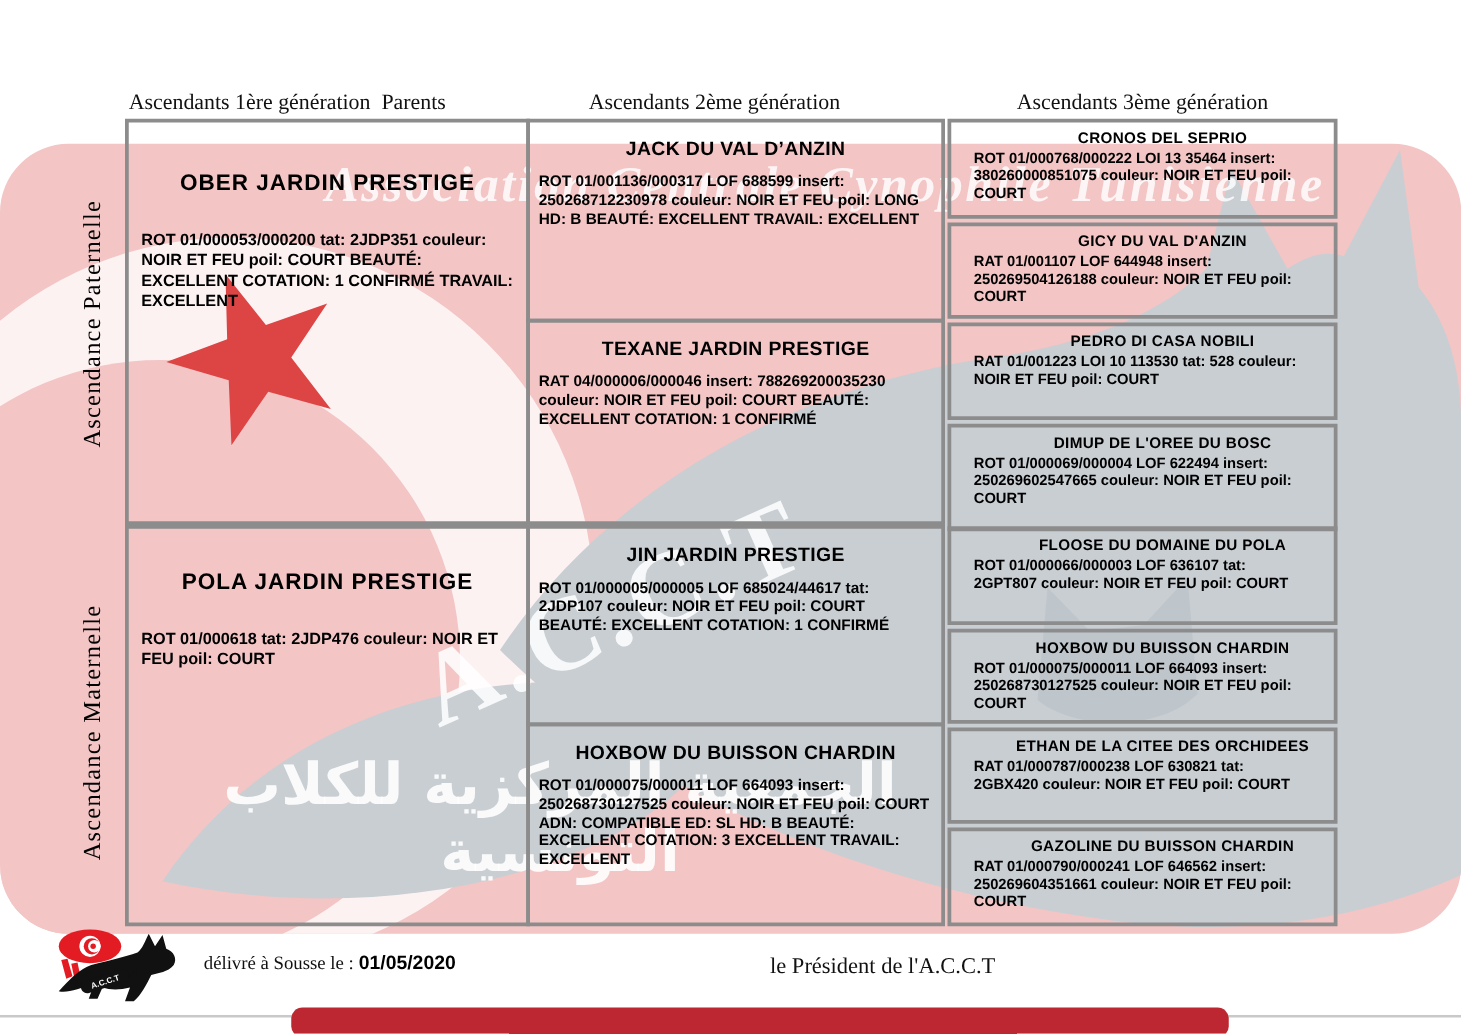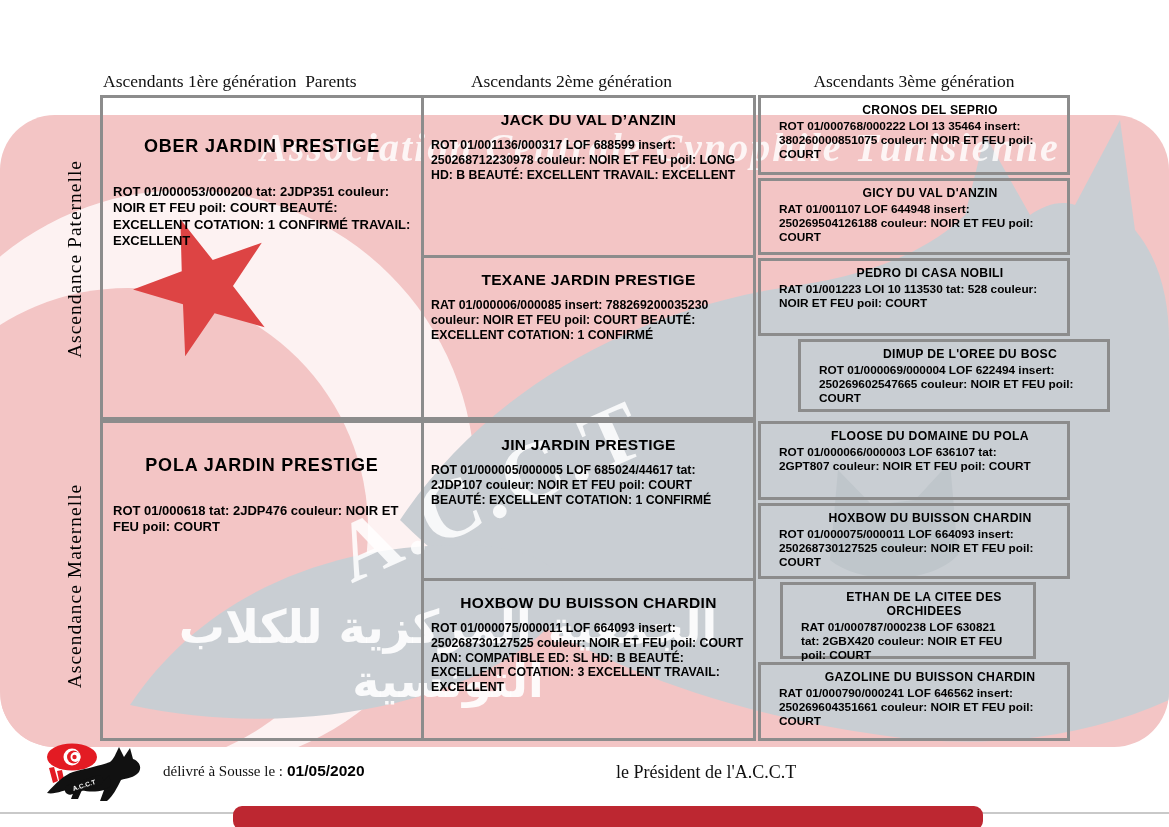--- a/index.html
+++ b/index.html
@@ -139,21 +139,21 @@
     <div class="name">POLA JARDIN PRESTIGE</div>
     <div class="details">ROT 01/000618 tat: 2JDP476 couleur: NOIR ET FEU poil: COURT</div>
   </div>
 
   <div class="cell c2" style="left:421px; top:95px; width:335px; height:163px;">
     <div class="name">JACK DU VAL D’ANZIN</div>
     <div class="details">ROT 01/001136/000317 LOF 688599 insert: 250268712230978 couleur: NOIR ET FEU poil: LONG HD: B BEAUTÉ: EXCELLENT TRAVAIL: EXCELLENT</div>
   </div>
   <div class="cell c2" style="left:421px; top:255px; width:335px; height:165px;">
     <div class="name">TEXANE JARDIN PRESTIGE</div>
-    <div class="details">RAT 01/000006/000085 insert: 788269200035230 couleur: NOIR ET FEU poil: COURT BEAUTÉ: EXCELLENT COTATION: 1 CONFIRMÉ</div>
+    <div class="details">RAT 04/000006/000046 insert: 788269200035230 couleur: NOIR ET FEU poil: COURT BEAUTÉ: EXCELLENT COTATION: 1 CONFIRMÉ</div>
   </div>
   <div class="cell c2" style="left:421px; top:420px; width:335px; height:161px;">
     <div class="name">JIN JARDIN PRESTIGE</div>
     <div class="details">ROT 01/000005/000005 LOF 685024/44617 tat: 2JDP107 couleur: NOIR ET FEU poil: COURT BEAUTÉ: EXCELLENT COTATION: 1 CONFIRMÉ</div>
   </div>
   <div class="cell c2" style="left:421px; top:578px; width:335px; height:163px;">
     <div class="name">HOXBOW DU BUISSON CHARDIN</div>
     <div class="details">ROT 01/000075/000011 LOF 664093 insert: 250268730127525 couleur: NOIR ET FEU poil: COURT ADN: COMPATIBLE ED: SL HD: B BEAUTÉ: EXCELLENT COTATION: 3 EXCELLENT TRAVAIL: EXCELLENT</div>
   </div>
 
@@ -162,33 +162,33 @@
     <div class="details">ROT 01/000768/000222 LOI 13 35464 insert: 380260000851075 couleur: NOIR ET FEU poil: COURT</div>
   </div>
   <div class="cell c3" style="left:758px; top:178px; width:312px; height:77px;">
     <div class="name">GICY DU VAL D'ANZIN</div>
     <div class="details">RAT 01/001107 LOF 644948 insert: 250269504126188 couleur: NOIR ET FEU poil: COURT</div>
   </div>
   <div class="cell c3" style="left:758px; top:258px; width:312px; height:78px;">
     <div class="name">PEDRO DI CASA NOBILI</div>
     <div class="details">RAT 01/001223 LOI 10 113530 tat: 528 couleur: NOIR ET FEU poil: COURT</div>
   </div>
-  <div class="cell c3" style="left:798px; top:339px; width:312px; height:73px;">
+  <div class="cell c3" style="left:758px; top:339px; width:312px; height:86px;">
     <div class="name">DIMUP DE L'OREE DU BOSC</div>
     <div class="details">ROT 01/000069/000004 LOF 622494 insert: 250269602547665 couleur: NOIR ET FEU poil: COURT</div>
   </div>
   <div class="cell c3" style="left:758px; top:421px; width:312px; height:79px;">
     <div class="name">FLOOSE DU DOMAINE DU POLA</div>
     <div class="details">ROT 01/000066/000003 LOF 636107 tat: 2GPT807 couleur: NOIR ET FEU poil: COURT</div>
   </div>
   <div class="cell c3" style="left:758px; top:503px; width:312px; height:76px;">
     <div class="name">HOXBOW DU BUISSON CHARDIN</div>
     <div class="details">ROT 01/000075/000011 LOF 664093 insert: 250268730127525 couleur: NOIR ET FEU poil: COURT</div>
   </div>
-  <div class="cell c3" style="left:780px; top:582px; width:256px; height:77px;">
+  <div class="cell c3" style="left:758px; top:582px; width:312px; height:77px;">
     <div class="name">ETHAN DE LA CITEE DES ORCHIDEES</div>
     <div class="details">RAT 01/000787/000238 LOF 630821 tat: 2GBX420 couleur: NOIR ET FEU poil: COURT</div>
   </div>
   <div class="cell c3" style="left:758px; top:662px; width:312px; height:79px;">
     <div class="name">GAZOLINE DU BUISSON CHARDIN</div>
     <div class="details">RAT 01/000790/000241 LOF 646562 insert: 250269604351661 couleur: NOIR ET FEU poil: COURT</div>
   </div>
 
   <svg class="footer-logo" width="120" height="64" viewBox="0 0 120 64">
     <g>

